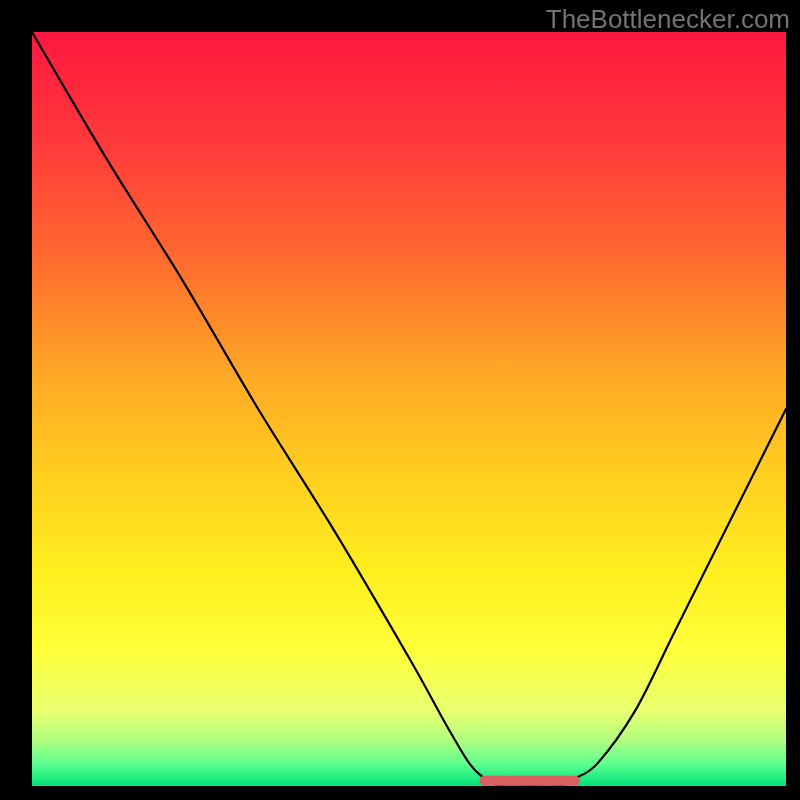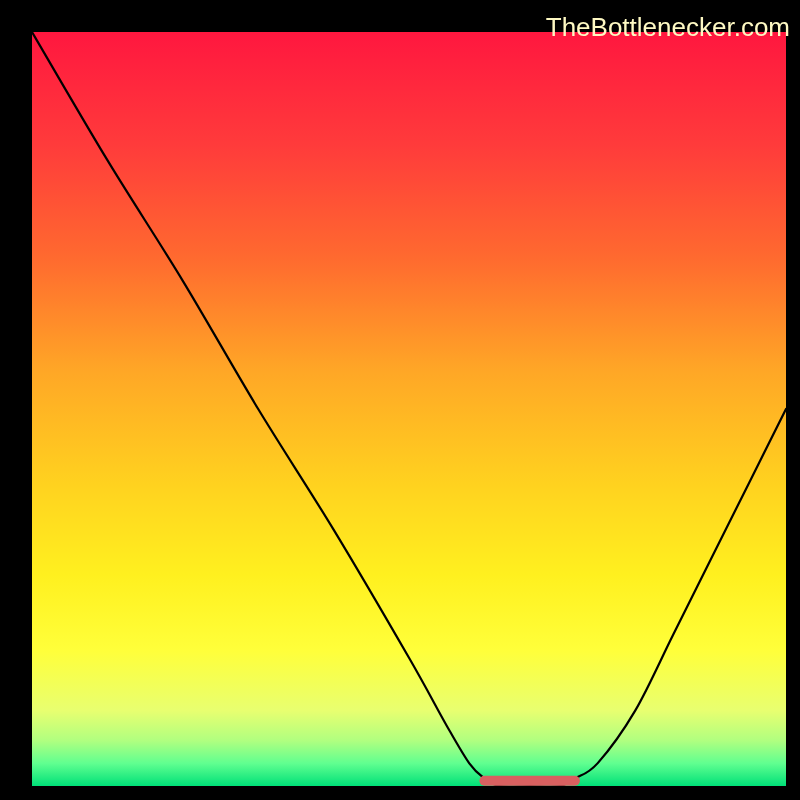--- a/index.html
+++ b/index.html
@@ -12,23 +12,23 @@
     font-family: Arial, Helvetica, sans-serif;
   }
   .container {
     position: relative;
     width: 800px;
     height: 800px;
     background: #000;
   }
   .attribution {
     position: absolute;
-    top: 12px;
+    top: 4px;
     right: 10px;
-    color: #fef9c3;
+    color: #737373;
     font-size: 26px;
     font-weight: 400;
     z-index: 30;
     pointer-events: none;
   }
   svg.chart {
     position: absolute;
     top: 0;
     left: 0;
     width: 800px;

